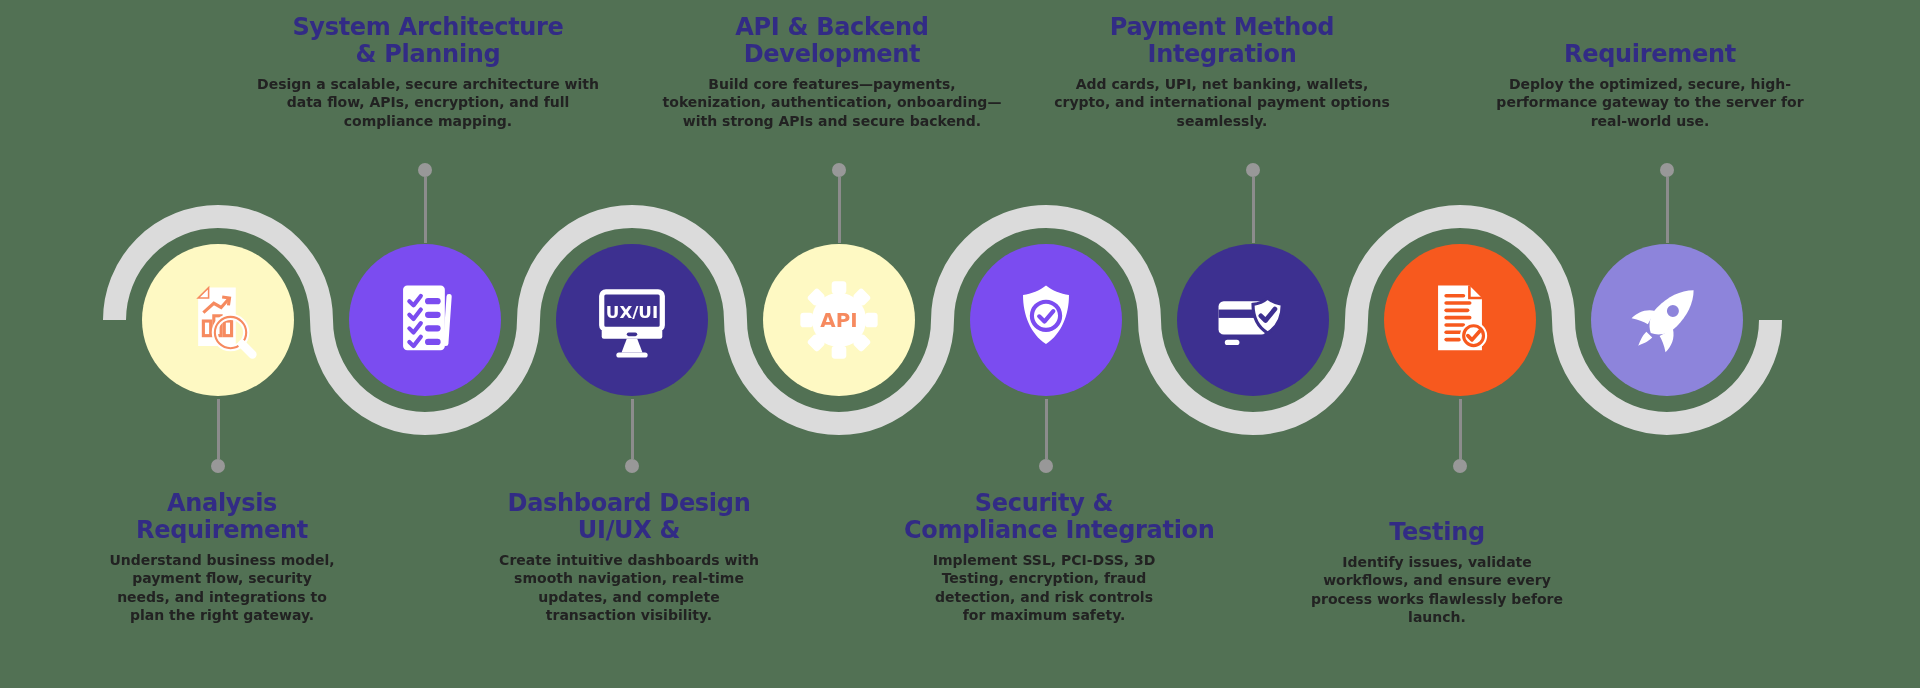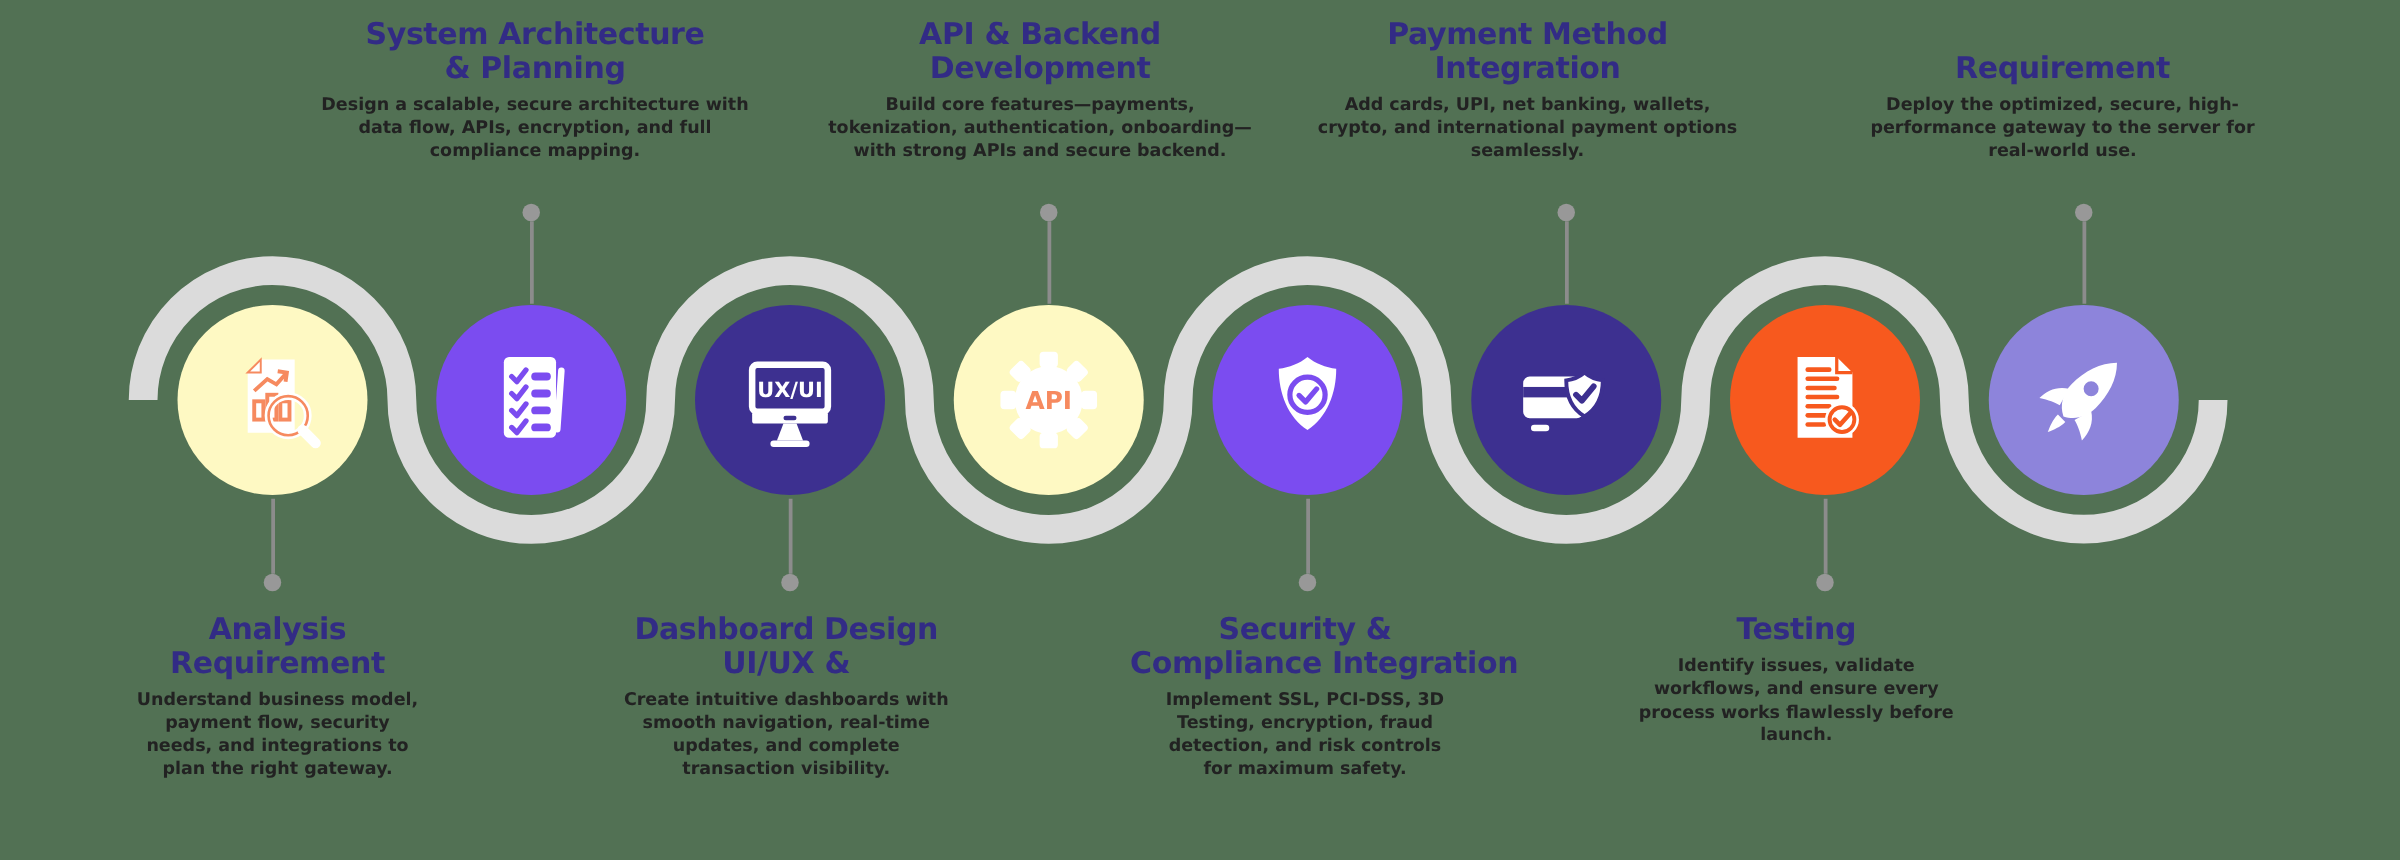--- a/index.html
+++ b/index.html
@@ -203,21 +203,21 @@
         <rect x="30" y="48" width="20" height="3.5" rx="1.75" class="fill-deeporange"></rect>
         <rect x="30" y="55" width="24" height="3.5" rx="1.75" class="fill-deeporange"></rect>
         <rect x="30" y="62" width="16" height="3.5" rx="1.75" class="fill-deeporange"></rect>
         <circle cx="58" cy="60" r="13" fill="#fff"></circle>
         <circle cx="58" cy="60" r="9.5" fill="none" class="stroke-deeporange" stroke-width="3"></circle>
         <polyline points="52.5,60 56.5,64 64,55.5" fill="none" class="stroke-deeporange" stroke-width="3.5" stroke-linecap="round" stroke-linejoin="round"></polyline>
       </svg>
     </div>
     <div class="stem" style="left:1458.5px;top:399px;height:60px;"></div>
     <div class="dot" style="left:1453px;top:459px;"></div>
-    <div class="txt bottom" style="left:1287px;width:300px;">
+    <div class="txt bottom" style="left:1287px;width:300px;margin-top:29px;">
       <div class="title">
         <div class="title-line">Testing</div>
         <div class="title-line"></div>
       </div>
       <div class="desc" style="max-width:268px;">Identify issues, validate workflows, and ensure every process works flawlessly before launch.</div>
     </div>
   </div>
 
   <div>
     <div class="circle bg-periwinkle" style="left:1591px;">

